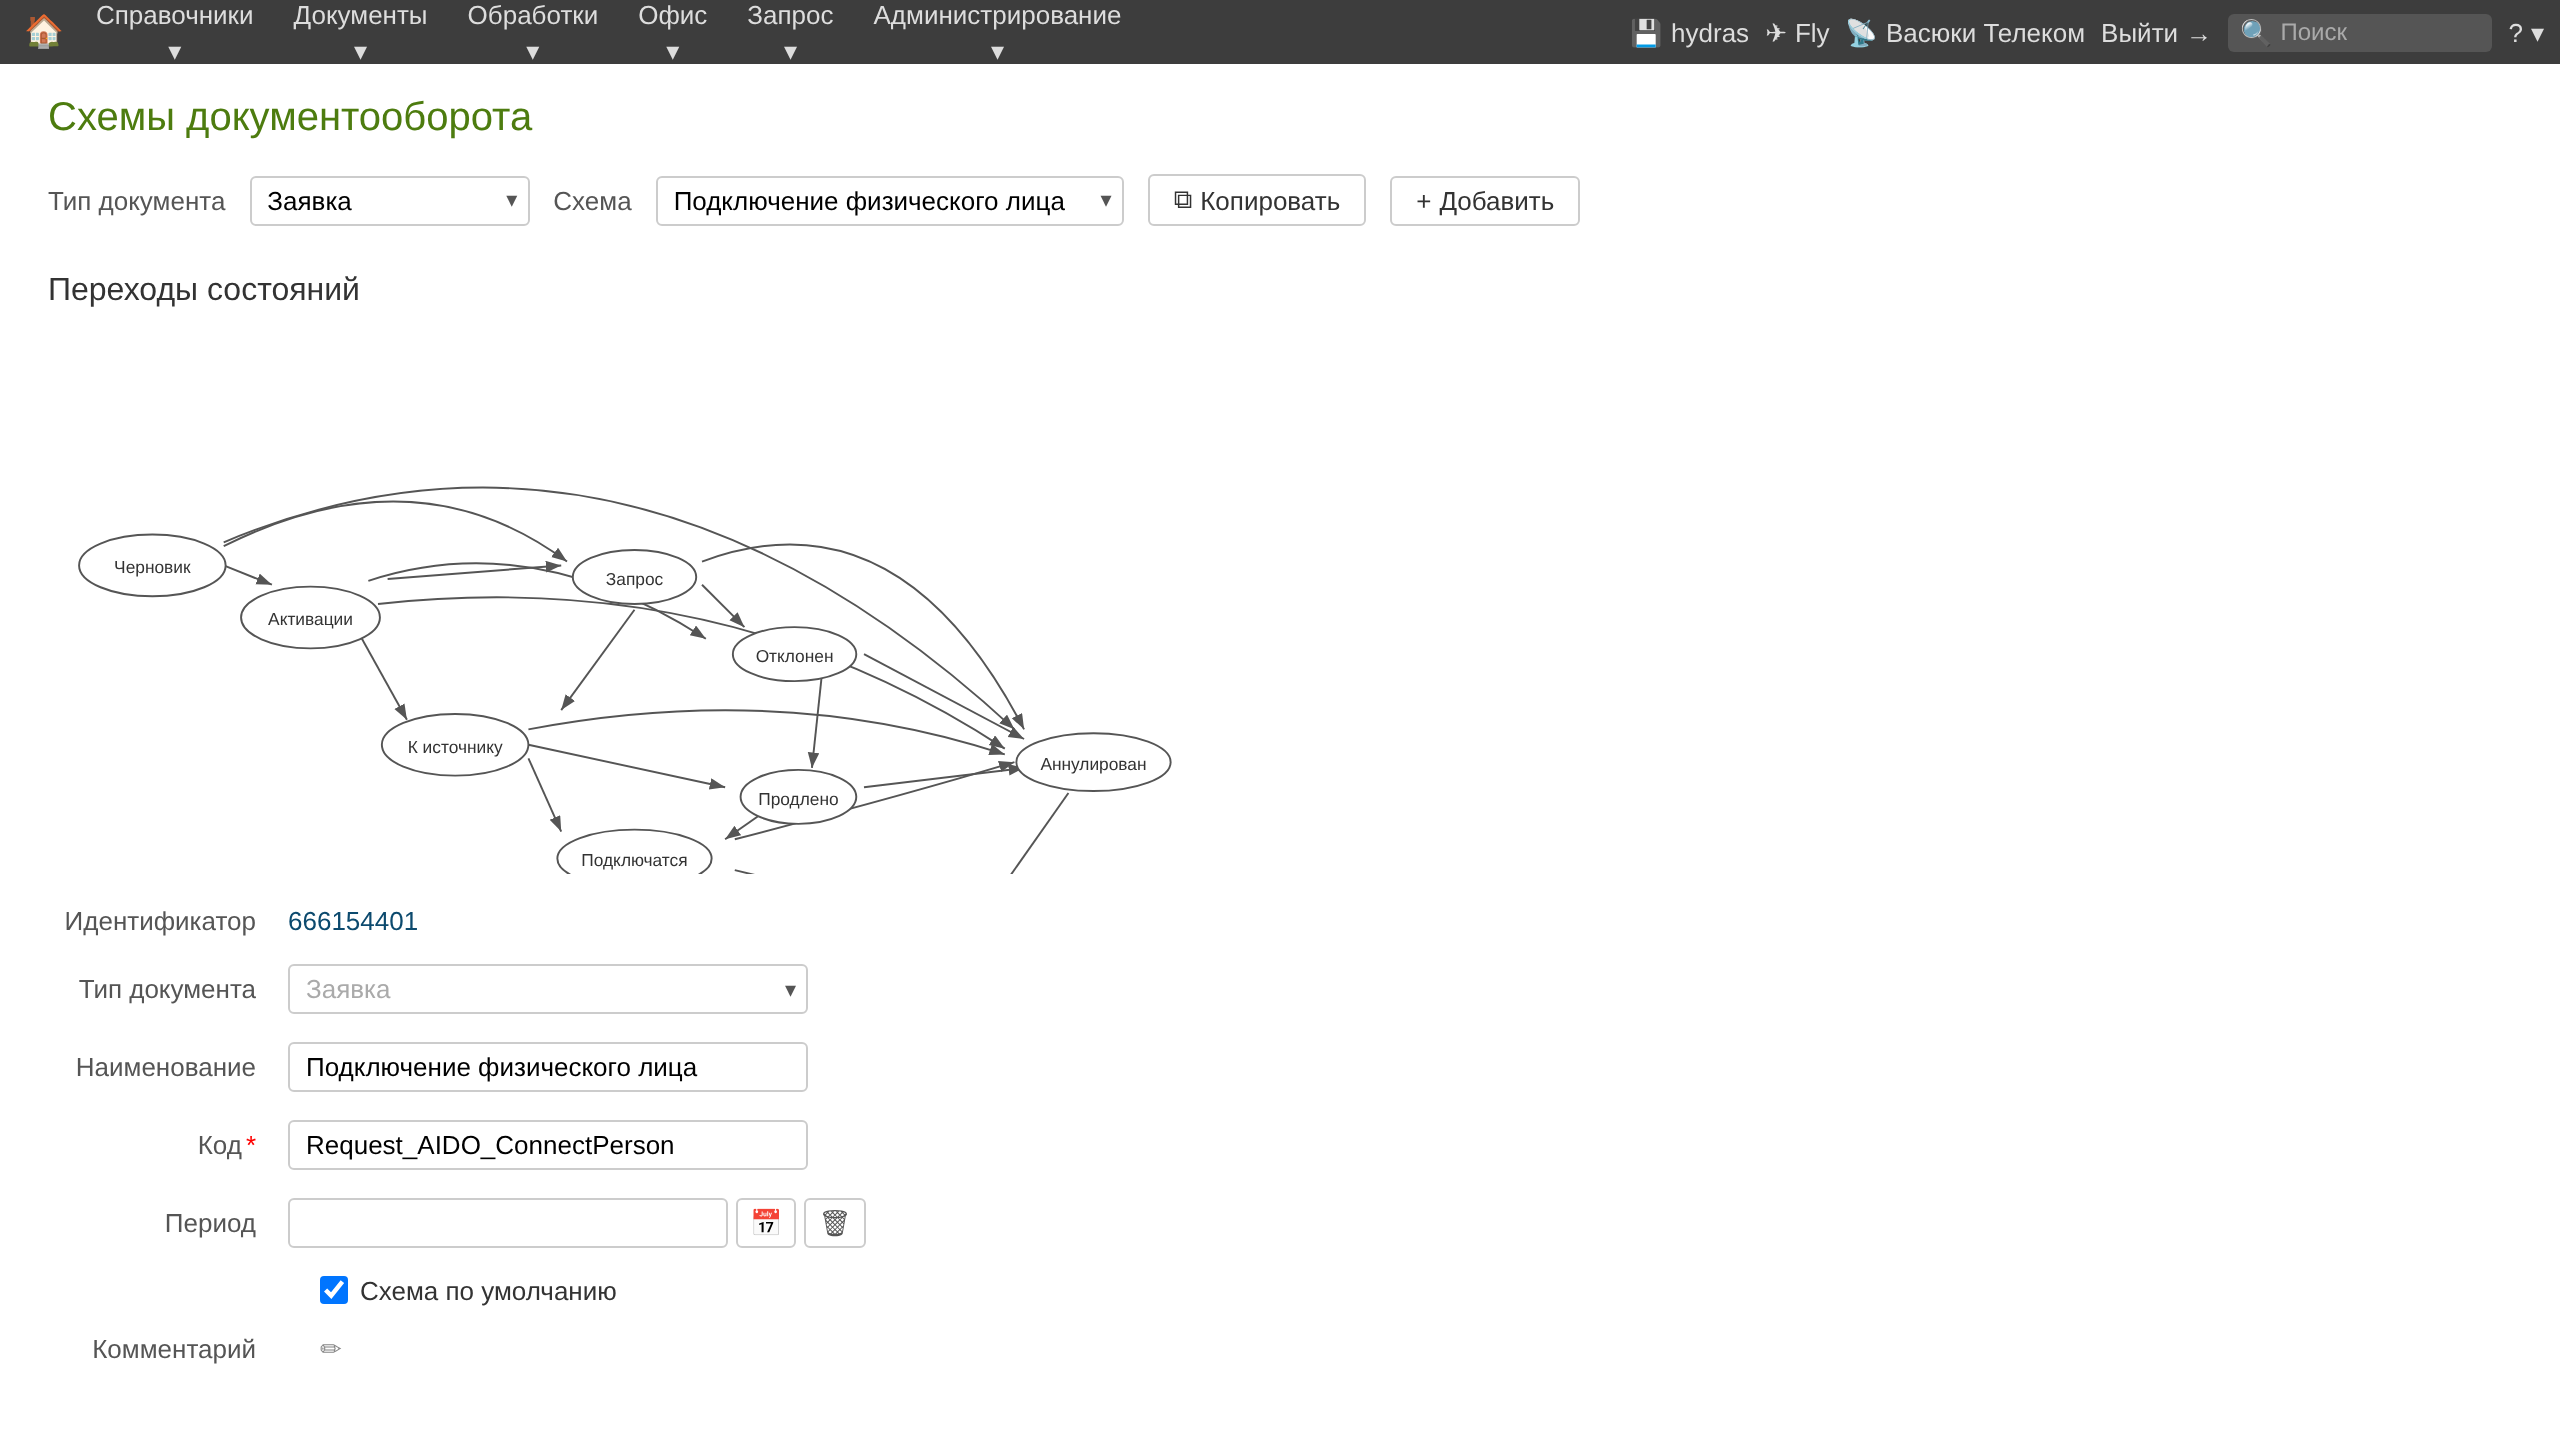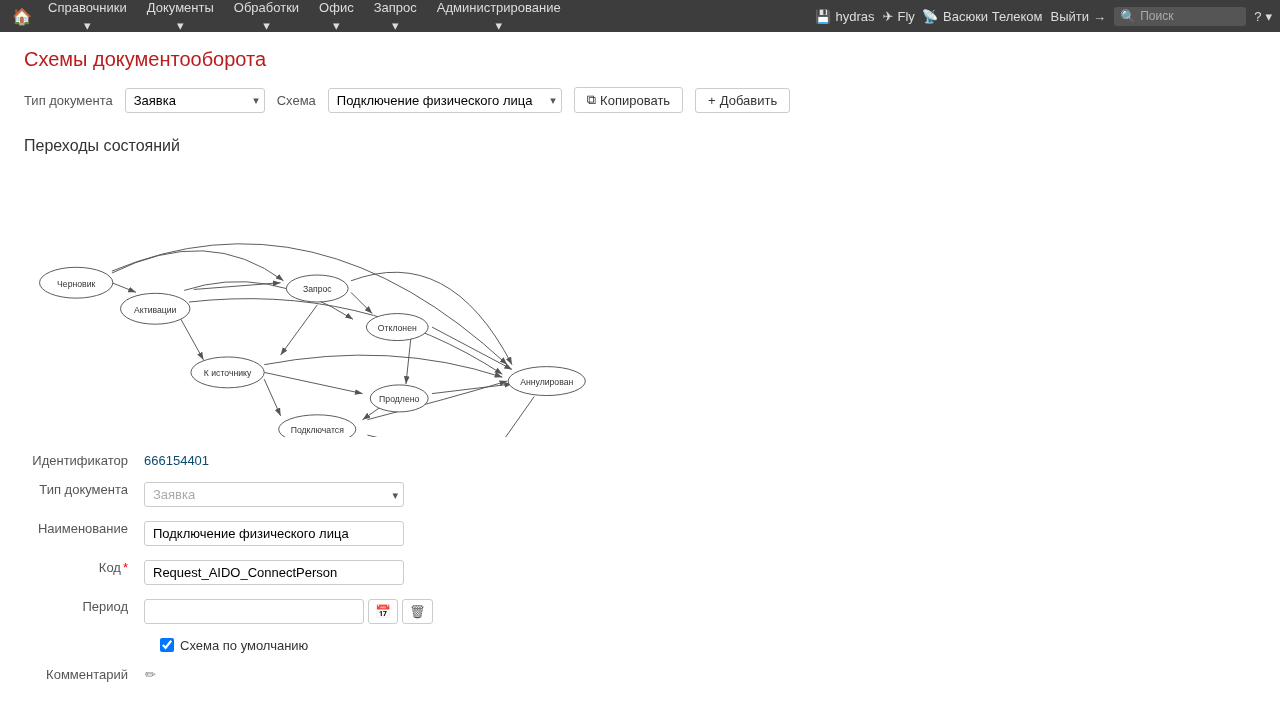--- a/index.html
+++ b/index.html
@@ -44,21 +44,21 @@
     }
     .navbar-search input {
       background: transparent; border: none; outline: none;
       color: #fff; width: 100px; font-size: 12px;
     }
     .navbar-search input::placeholder { color: #aaa; }
 
     
     .page-content { padding: 16px 24px; }
     .page-title {
-      font-size: 20px; font-weight: normal; color: #b91c1c;
+      font-size: 20px; font-weight: normal; color: #4d7c0f;
       margin-bottom: 16px;
     }
 
     
     .toolbar {
       display: flex; align-items: center; gap: 12px;
       margin-bottom: 24px;
     }
     .toolbar-label { color: #555; font-size: 13px; }
     .select-wrapper {
@@ -100,21 +100,21 @@
       font-size: 16px; font-weight: normal; margin-bottom: 12px; color: #333;
     }
     .diagram-container {
       width: 600px; height: 270px; position: relative; margin-bottom: 16px;
     }
     .diagram-svg { width: 100%; height: 100%; }
 
     
     .form-section { margin-top: 8px; }
     .form-row {
-      display: flex; align-items: flex-start; margin-bottom: 14px;
+      display: flex; align-items: center; margin-bottom: 14px;
     }
     .form-label {
       width: 120px; text-align: right; padding-right: 16px;
       color: #555; font-size: 13px; flex-shrink: 0;
     }
     .form-label.required::after { content: '*'; color: red; margin-left: 2px; }
     .form-value { color: #0c4a6e; font-size: 13px; }
     .form-input {
       border: 1px solid #ccc; border-radius: 3px;
       padding: 4px 8px; font-size: 13px; width: 260px; outline: none;
@@ -135,21 +135,21 @@
     }
     .date-input-group { display: flex; align-items: center; gap: 4px; }
     .date-input-group .form-input { width: 220px; }
     .icon-btn {
       border: 1px solid #ccc; border-radius: 3px;
       padding: 4px 6px; cursor: pointer; background: #fff;
       color: #555; font-size: 13px;
     }
     .checkbox-row { display: flex; align-items: flex-start; gap: 6px; margin-bottom: 14px; margin-left: 136px; }
     .checkbox-row input[type=checkbox] { width: 14px; height: 14px; }
-    .comment-row { display: flex; align-items: flex-end; gap: 1px; margin-left: 0; margin-bottom: 31px; }
+    .comment-row { display: flex; align-items: flex-end; gap: 16px; margin-left: 0; margin-bottom: 31px; }
     .comment-label { width: 120px; text-align: right; padding-right: 16px; color: #555; font-size: 13px; flex-shrink: 0; }
     .edit-icon { color: #888; cursor: pointer; font-size: 13px; }
   </style>
 </head>
 <body>
 
 <nav class="navbar">
   <div class="navbar-home">
     <span>🏠</span>
   </div>

